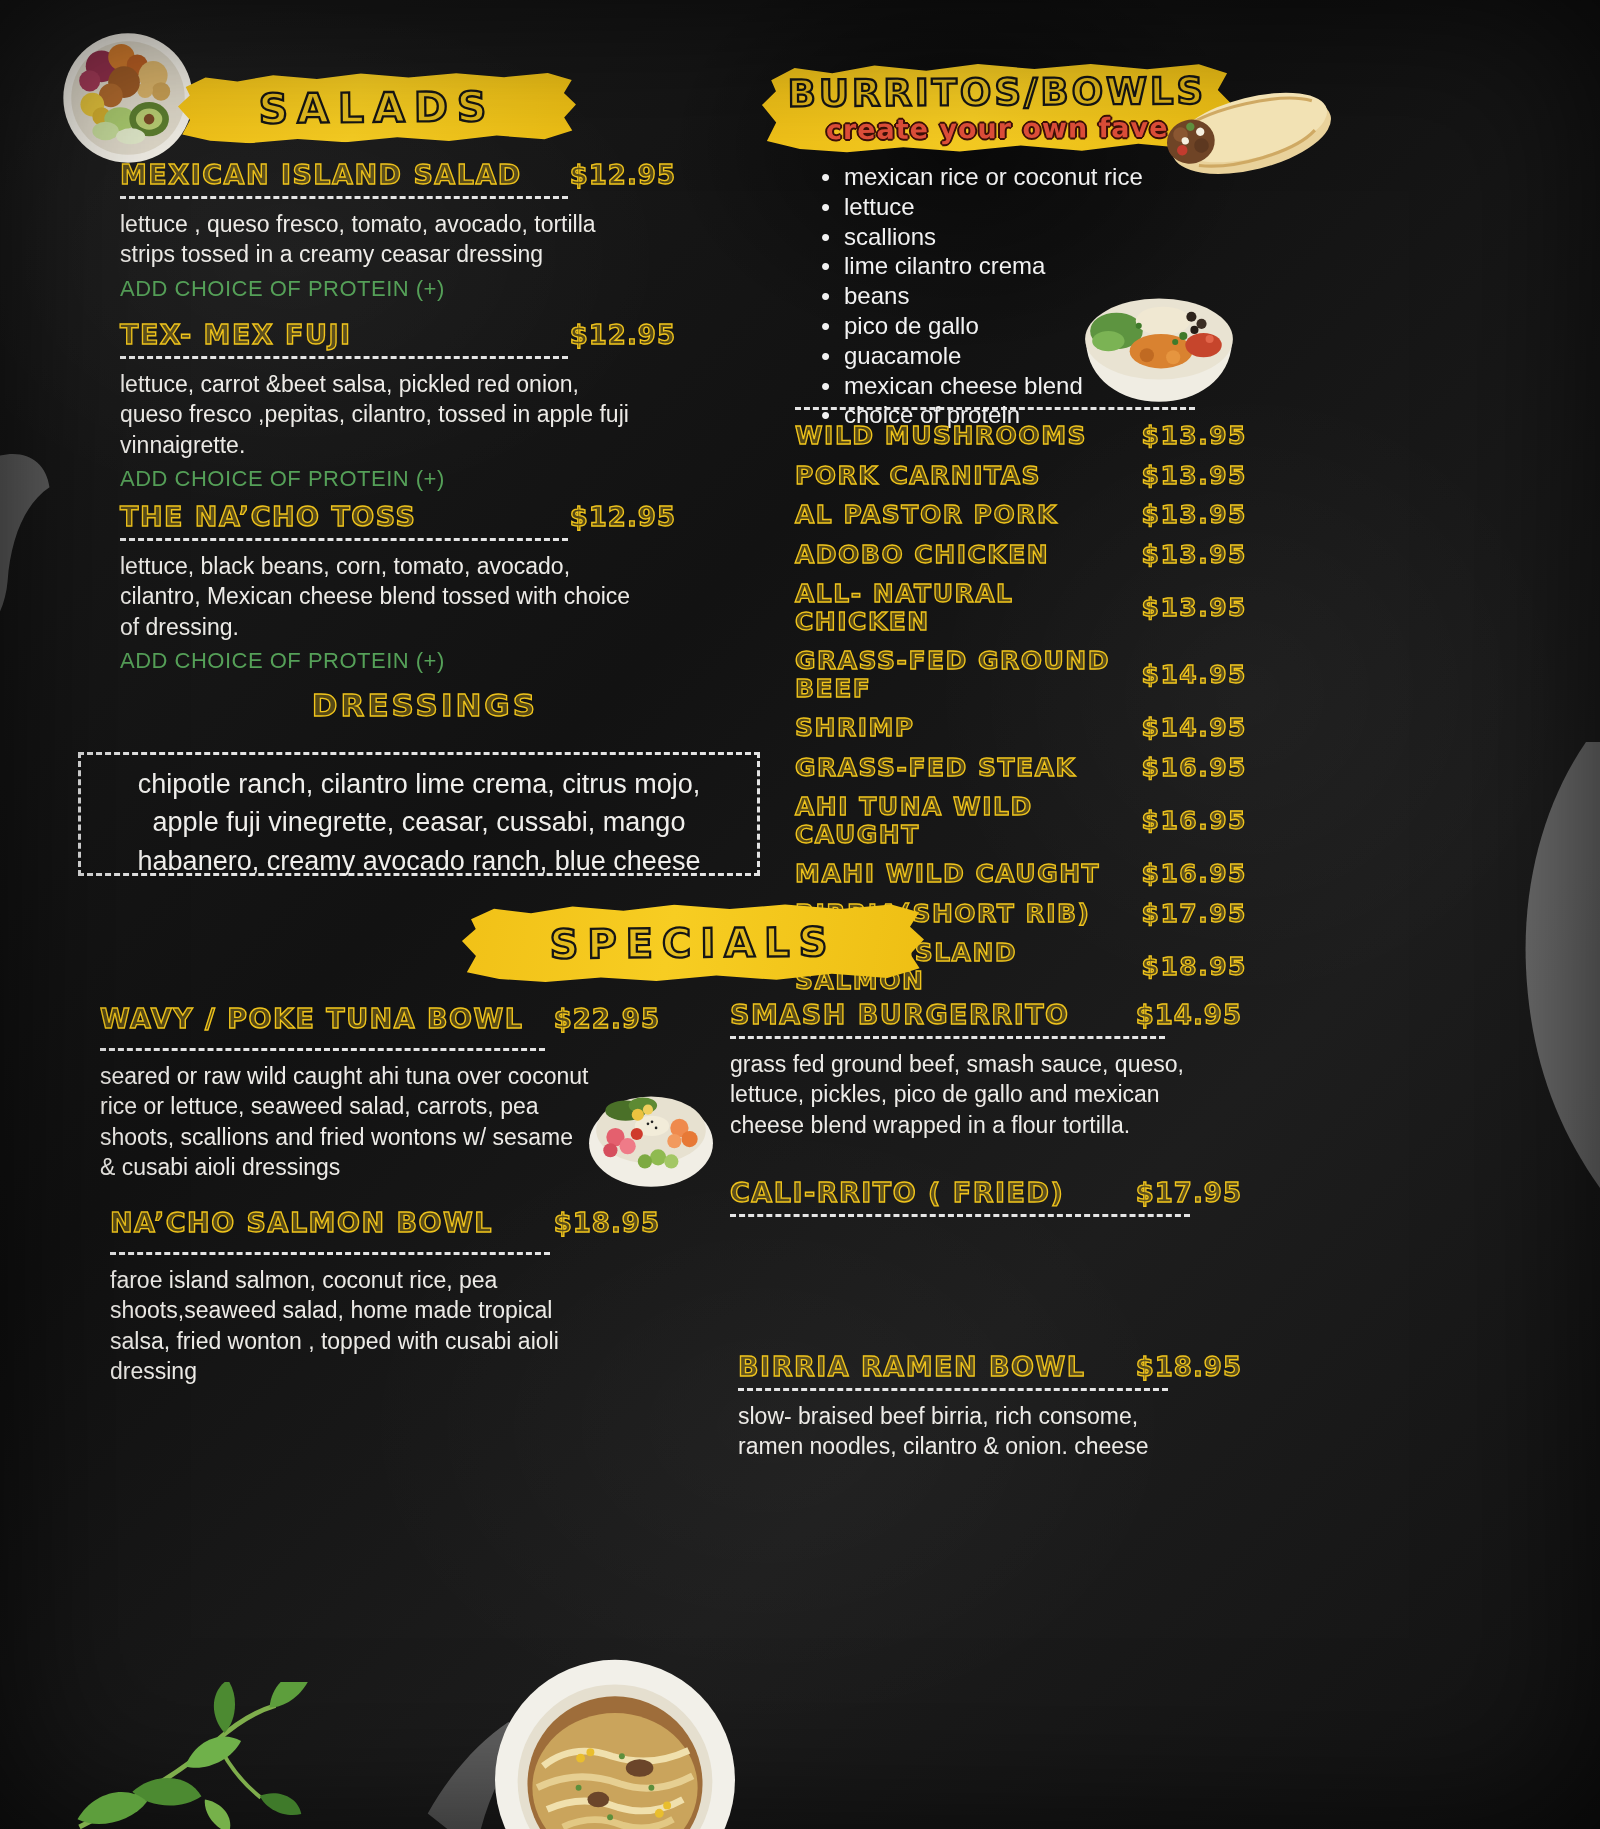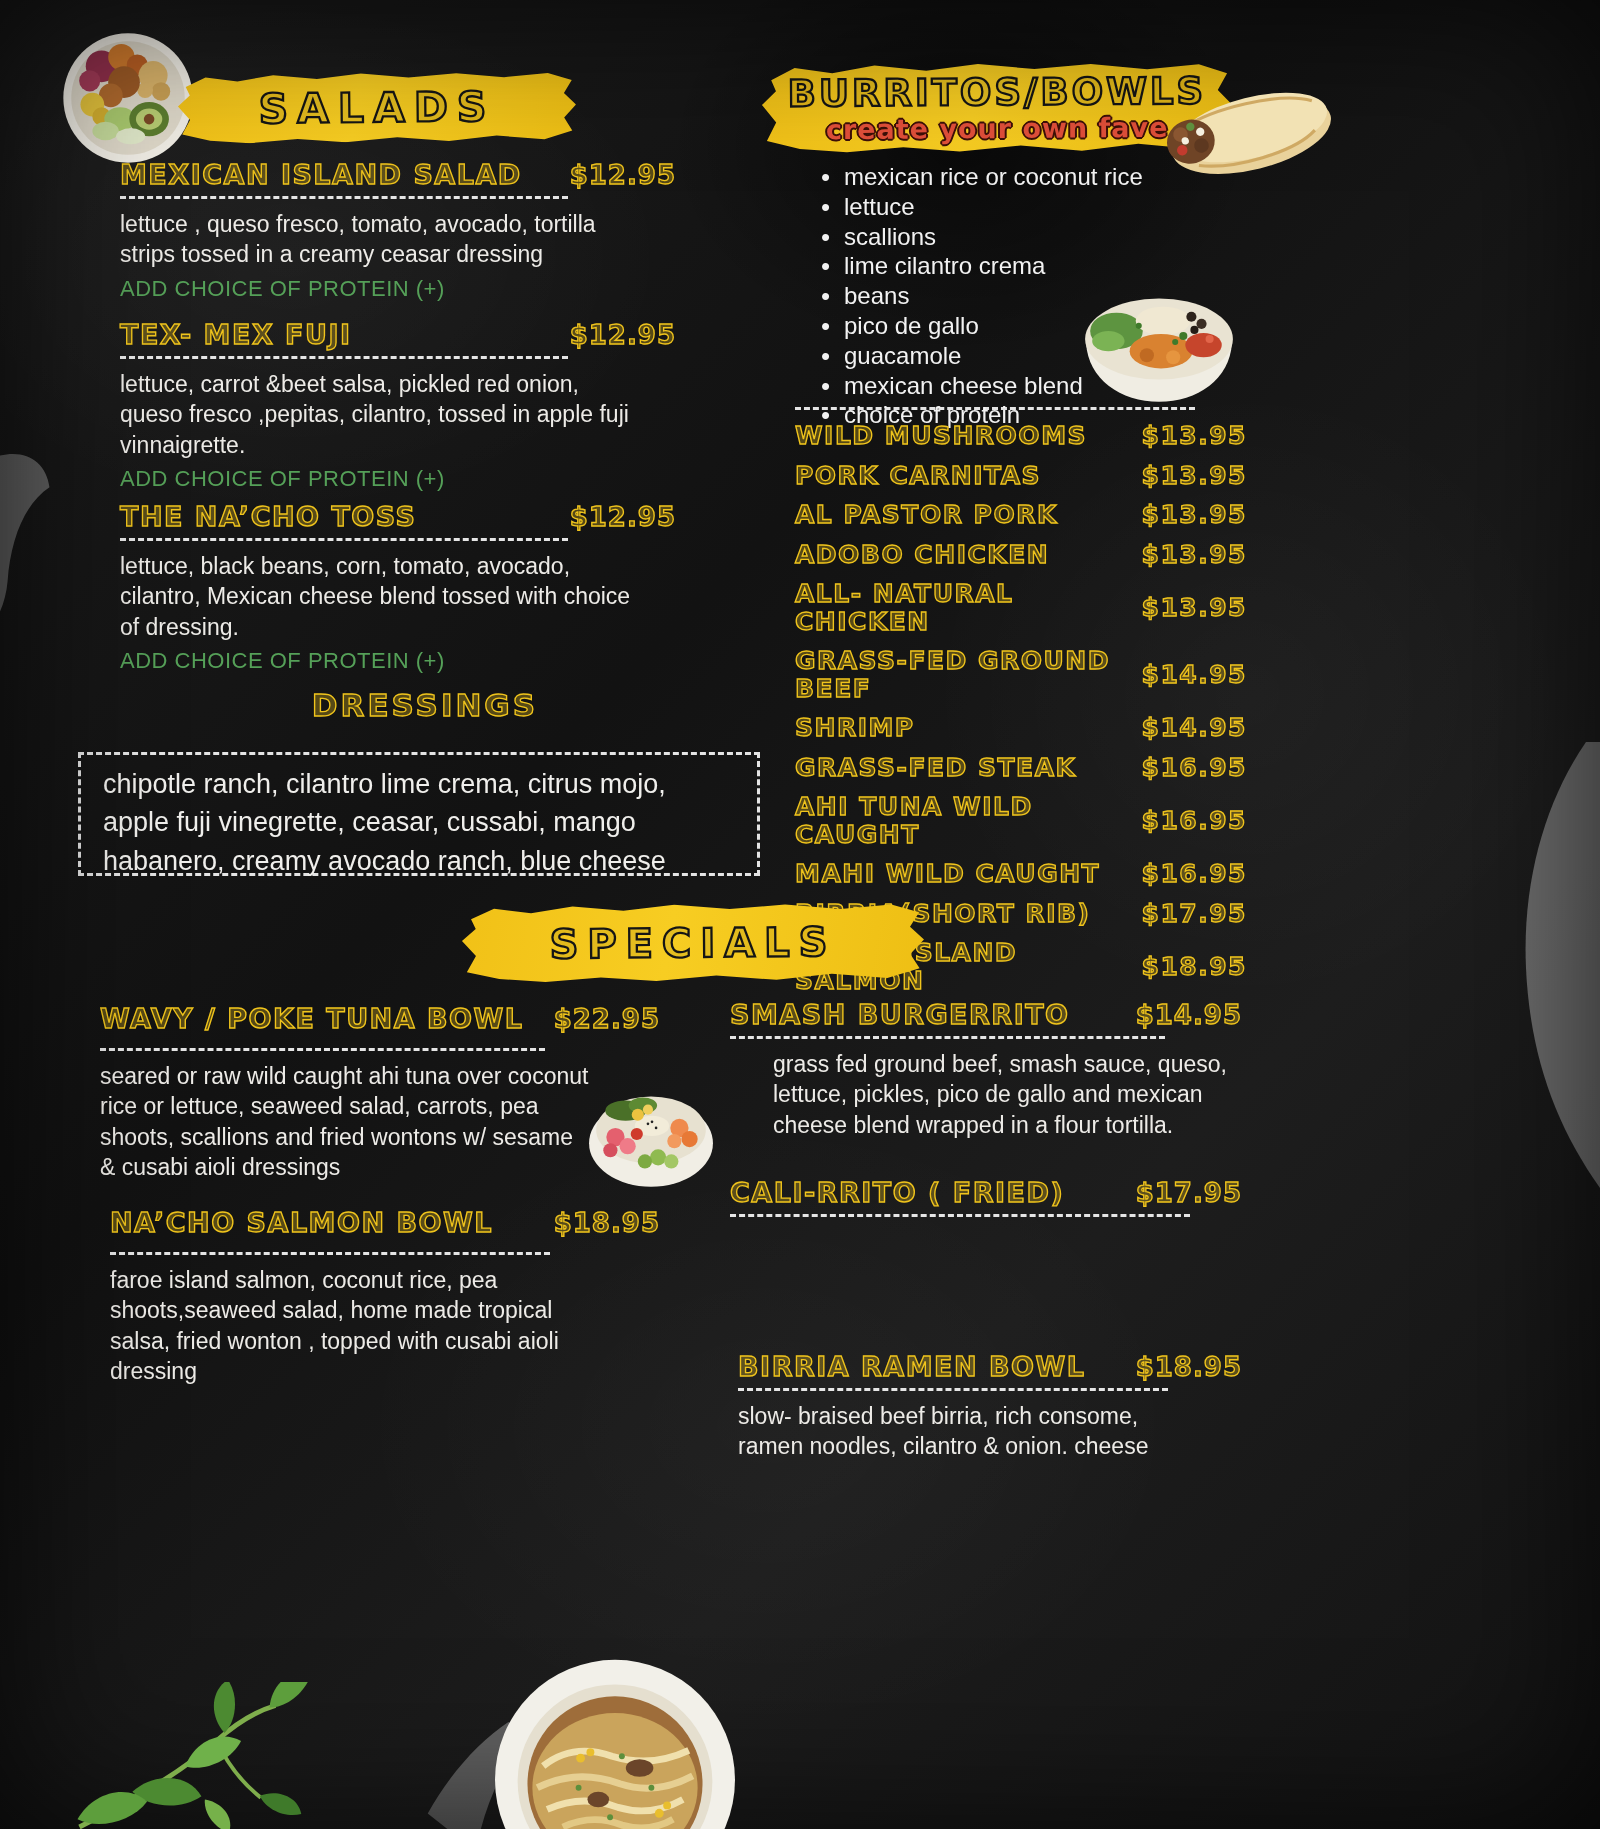--- a/index.html
+++ b/index.html
@@ -124,21 +124,21 @@
     <div class="mi-head">
       <span class="ytitle mi-name">THE NA’CHO TOSS</span>
       <span class="ytitle mi-price">$12.95</span>
     </div>
     <div class="dash mi-dash" style="width:448px;"></div>
     <p class="desc" style="width:520px;">lettuce, black beans, corn, tomato, avocado, cilantro, Mexican cheese blend tossed with choice of dressing.</p>
     <p class="note">ADD CHOICE OF PROTEIN (+)</p>
   </div>
 
   <div class="abs ytitle" style="left:120px;top:688px;width:610px;text-align:center;font-size:31px;letter-spacing:3px;">DRESSINGS</div>
-  <div class="abs dressbox" style="left:78px;top:752px;width:682px;height:124px;">
+  <div class="abs dressbox" style="left:78px;top:752px;width:682px;height:124px;text-align:center;">
     <p>chipotle ranch, cilantro lime crema, citrus mojo, apple fuji vinegrette, ceasar, cussabi, mango habanero, creamy avocado ranch, blue cheese</p>
   </div>
 
   <div class="brush" style="left:762px;top:62px;width:470px;height:92px;transform:rotate(-.4deg);">
     <div class="btitle" style="font-size:37px;letter-spacing:3px;">BURRITOS/BOWLS</div>
     <div class="sub-red" style="font-size:27px;margin-top:4px;">create your own fave</div>
   </div>
 
   <div class="abs photo" style="left:1150px;top:72px;width:190px;height:120px;z-index:3;">
     <svg viewBox="0 0 180 115">
@@ -290,21 +290,21 @@
     <div class="dash mi-dash" style="width:440px;margin-top:14px;"></div>
     <p class="desc" style="width:505px;">faroe island salmon, coconut rice, pea shoots,seaweed salad, home made tropical salsa, fried wonton , topped with cusabi aioli dressing</p>
   </div>
 
   <div class="abs" style="left:730px;top:1000px;width:512px;">
     <div class="mi-head">
       <span class="ytitle mi-name">SMASH BURGERRITO</span>
       <span class="ytitle mi-price">$14.95</span>
     </div>
     <div class="dash mi-dash" style="width:435px;"></div>
-    <p class="desc" style="width:465px;margin-left:43px;">grass fed ground beef, smash sauce, queso, lettuce, pickles, pico de gallo and mexican cheese blend wrapped in a flour tortilla.</p>
+    <p class="desc" style="width:465px;">grass fed ground beef, smash sauce, queso, lettuce, pickles, pico de gallo and mexican cheese blend wrapped in a flour tortilla.</p>
   </div>
 
   <div class="abs" style="left:730px;top:1178px;width:512px;text-align:center;">
     <div class="mi-head">
       <span class="ytitle mi-name">CALI-RRITO ( FRIED)</span>
       <span class="ytitle mi-price">$17.95</span>
     </div>
     <div class="dash mi-dash" style="width:460px;"></div>
   </div>
 

